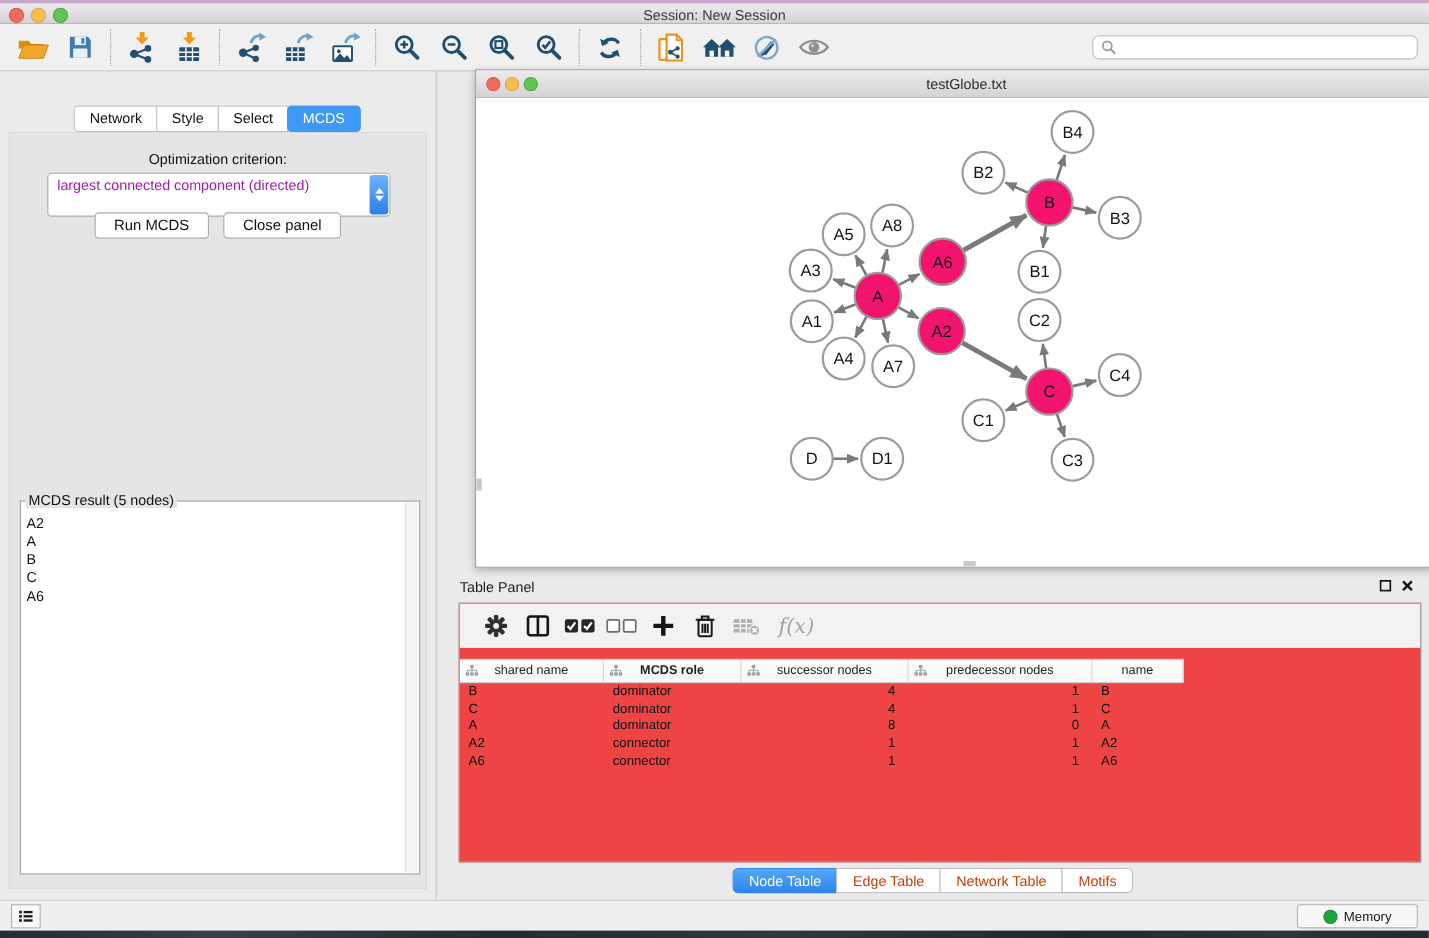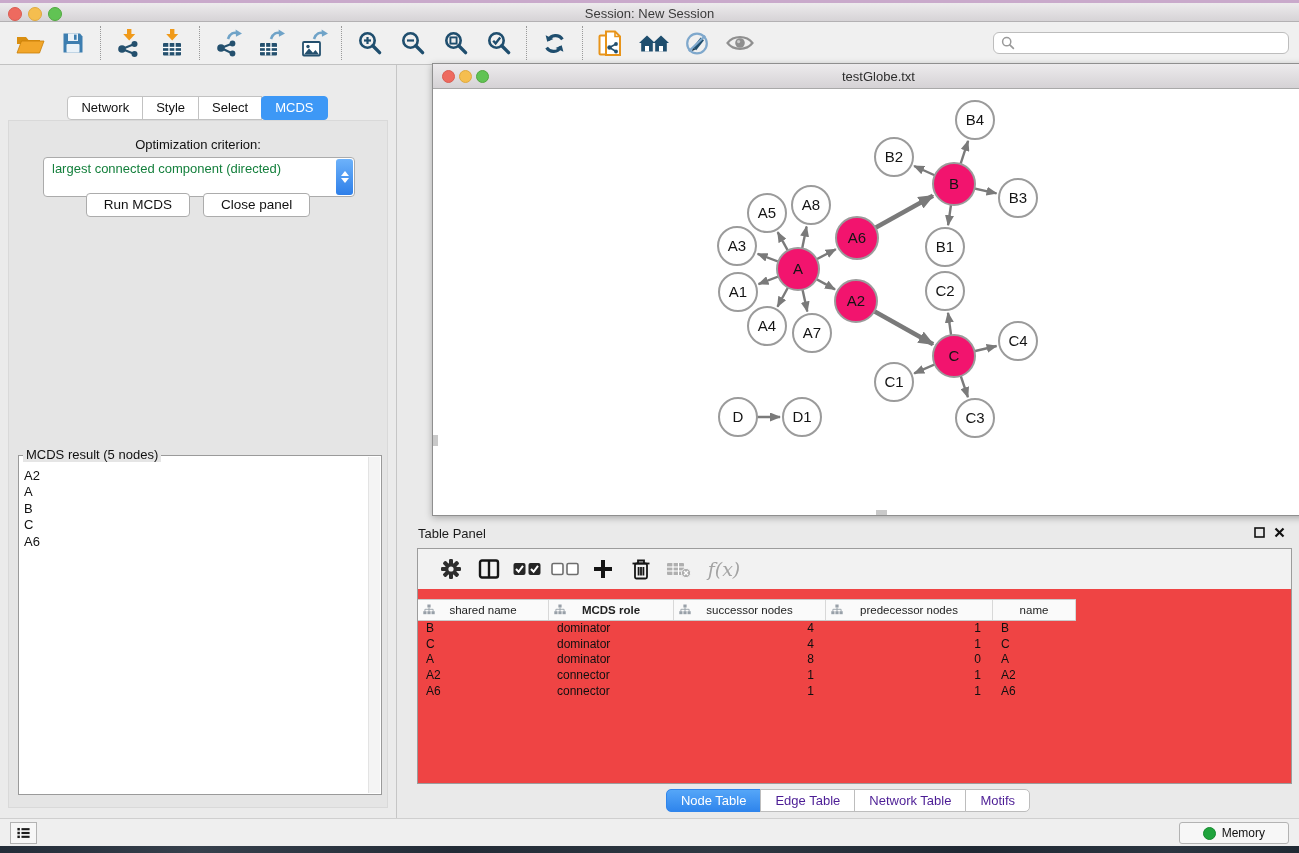--- a/index.html
+++ b/index.html
@@ -38,21 +38,21 @@
   .panel-btns{position:absolute;right:10px;top:7px;display:flex;gap:9px;align-items:center;}
   .ctab-row{position:absolute;left:0;right:0;top:31px;display:flex;justify-content:center;}
   .tab{background:#fff;border:1px solid #C2C2C2;padding:3px 13px 4px;font-size:13px;color:#111;
     margin-left:-1px;}
   .tab:first-child{border-radius:4px 0 0 4px;}
   .tab.sel{background:#3D98F6;border-color:#3D98F6;color:#fff;border-radius:4px;}
   .cp-content{position:absolute;left:8px;right:8px;top:55px;bottom:10px;background:#E5E5E5;
     border:1px solid #D9D9D9;box-sizing:border-box;}
   .opt-label{position:absolute;left:0;right:0;top:16px;text-align:center;font-size:13px;color:#111;}
   .select-box{position:absolute;left:34px;top:36px;width:312px;height:40px;background:#fff;
-    border:1px solid #ABABAB;border-radius:4px;box-sizing:border-box;font-size:13px;color:#15803d;
+    border:1px solid #ABABAB;border-radius:4px;box-sizing:border-box;font-size:13px;color:#a21caf;
     line-height:21px;padding-left:8px;}
   .select-spin{position:absolute;right:1px;top:1px;bottom:1px;width:17px;border-radius:3px;
     background:linear-gradient(#6DB2FA,#2E7FE9);display:flex;flex-direction:column;
     align-items:center;justify-content:center;gap:2px;}
   .spin-up{width:0;height:0;border-left:4px solid transparent;border-right:4px solid transparent;
     border-bottom:5px solid #fff;}
   .spin-dn{width:0;height:0;border-left:4px solid transparent;border-right:4px solid transparent;
     border-top:5px solid #fff;}
   .btn-row{position:absolute;left:0;right:0;top:72px;display:flex;justify-content:center;gap:13px;}
   .pbtn{background:#fff;border:1px solid #ACACAC;border-radius:4px;font-size:13.5px;color:#111;
@@ -92,21 +92,21 @@
   .thead{position:absolute;left:0;top:50px;display:flex;height:20px;width:658px;
     border-top:1px solid #C9C9C9;border-bottom:1px solid #C9C9C9;background:#FAFAFA;box-sizing:content-box;}
   .th{position:relative;display:flex;align-items:center;justify-content:center;
     border-right:1px solid #D8D8D8;box-sizing:border-box;height:20px;}
   .th svg{position:absolute;left:5px;top:4px;}
   .thl{font-size:11.5px;color:#222;}
   .tbody{position:absolute;left:0;top:71px;right:0;}
   .trow{display:flex;height:15.8px;align-items:center;}
   .td{font-size:12px;color:#101010;box-sizing:border-box;padding:0 12px 0 8px;white-space:nowrap;}
   .ttabs{position:absolute;left:0;right:0;top:269px;display:flex;justify-content:center;}
-  .btab{height:21px;line-height:21px;padding:0 14px;font-size:13px;color:#4c1d95;background:#fff;
+  .btab{height:21px;line-height:21px;padding:0 14px;font-size:13px;color:#c2410c;background:#fff;
     border:1px solid #BDBDBD;margin-left:-1px;}
   .btab:first-child{border-radius:5px 0 0 5px;}
   .btab:last-child{border-radius:0 5px 5px 0;}
   .btab.sel{background:linear-gradient(#55A6F8,#2F85EC);color:#fff;border-color:#2F85EC;}
 
   
   .statusbar{position:absolute;left:0;top:818px;right:0;height:28px;background:#EFEFEF;
     border-top:1px solid #CFCFCF;box-sizing:border-box;}
   .sb-left{position:absolute;left:10px;top:3px;width:27px;height:22px;background:#F7F7F7;
     border:1px solid #B3B3B3;display:flex;align-items:center;justify-content:center;}

